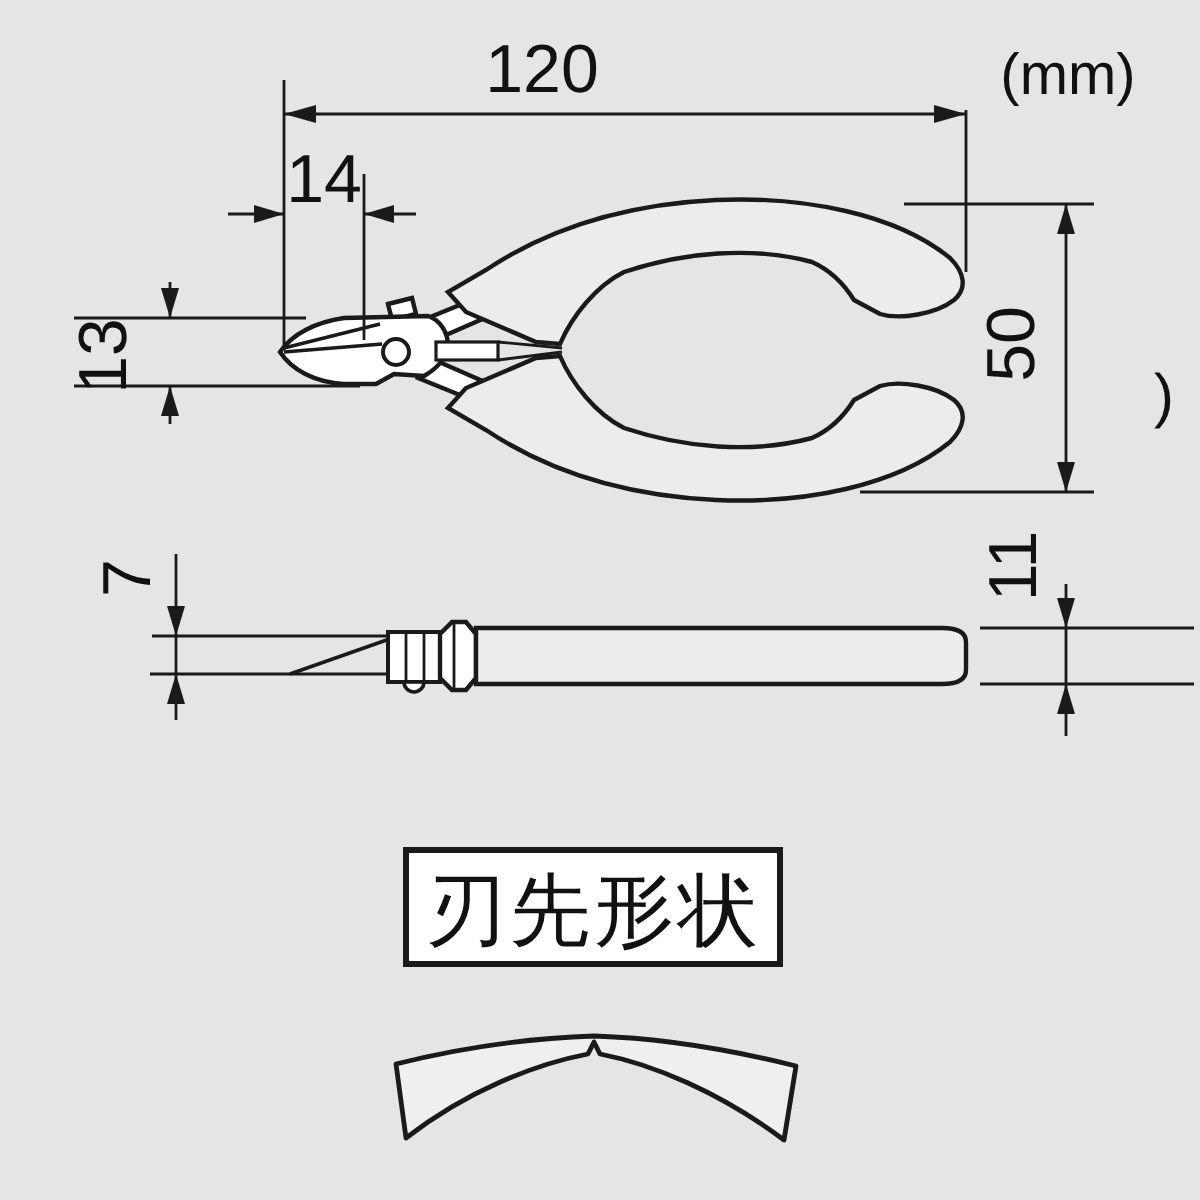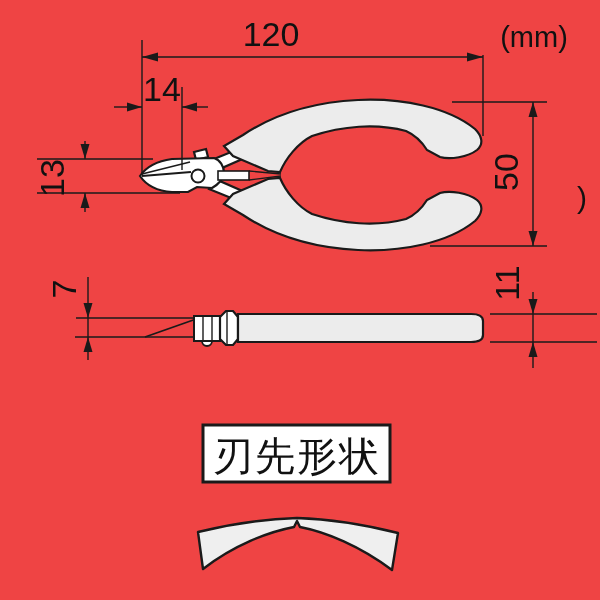--- a/index.html
+++ b/index.html
@@ -1,16 +1,16 @@
 <!DOCTYPE html>
 <html><head>
 <meta charset="utf-8">
 <style>
   html,body{margin:0;padding:0;background:#fff;}
-  #stage{position:relative;width:600px;height:600px;background:#ef4444;overflow:hidden;
+  #stage{position:relative;width:600px;height:600px;background:#e5e5e5;overflow:hidden;
          font-family:"Liberation Sans", sans-serif;}
   svg{position:absolute;left:0;top:0;}
   .outline{fill:#ffffff;stroke:#1a1a1a;stroke-width:2.2;stroke-linejoin:miter;}
   .grayfill{fill:#ececec;stroke:#1a1a1a;stroke-width:2.2;stroke-linejoin:miter;}
   .thin{stroke:#1a1a1a;stroke-width:1.4;fill:none;}
   .mid{stroke:#1a1a1a;stroke-width:1.8;fill:none;}
   .arrow{fill:#1a1a1a;stroke:none;}
   text{fill:#111111;font-family:"Liberation Sans", sans-serif;}
   .dimnum{font-size:34px;}
   .unit{font-size:29px;}

